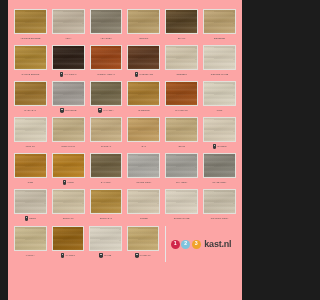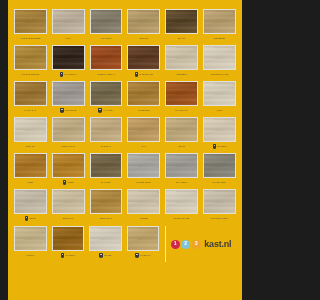--- a/index.html
+++ b/index.html
@@ -5,21 +5,21 @@
   html,body{margin:0;padding:0;}
   body{
     width:250px;height:300px;
     background:#1c1c1c;
     font-family:"Liberation Sans",sans-serif;
     overflow:hidden;
   }
   #page{
     position:absolute;left:8px;top:0;
     width:234px;height:300px;
-    background:#eab308;
+    background:#fca5a5;
     box-sizing:border-box;
     padding:9px 6px 0 6px;
   }
   .grid{
     display:grid;
     grid-template-columns:repeat(6,1fr);
     column-gap:5px;
     row-gap:0px;
   }
   .cell{

